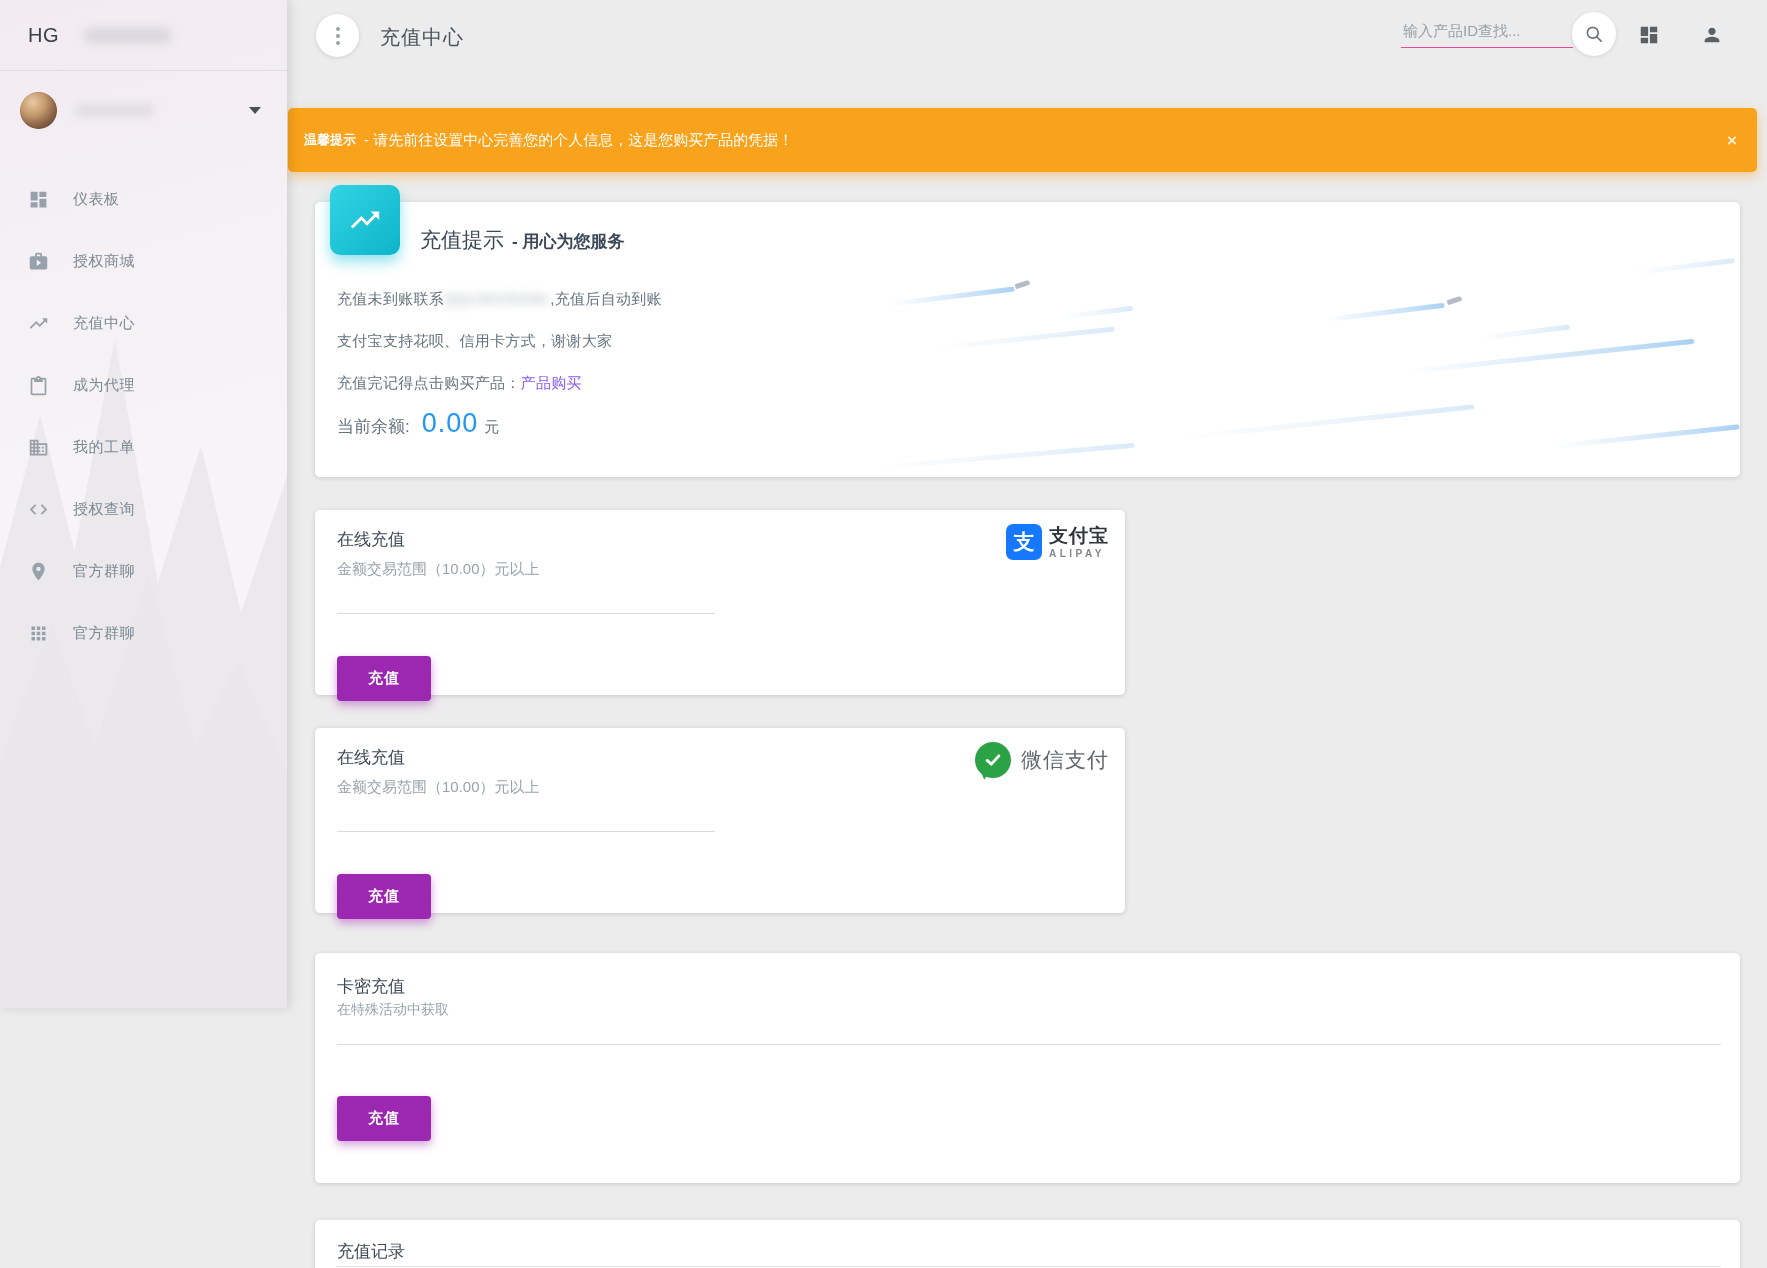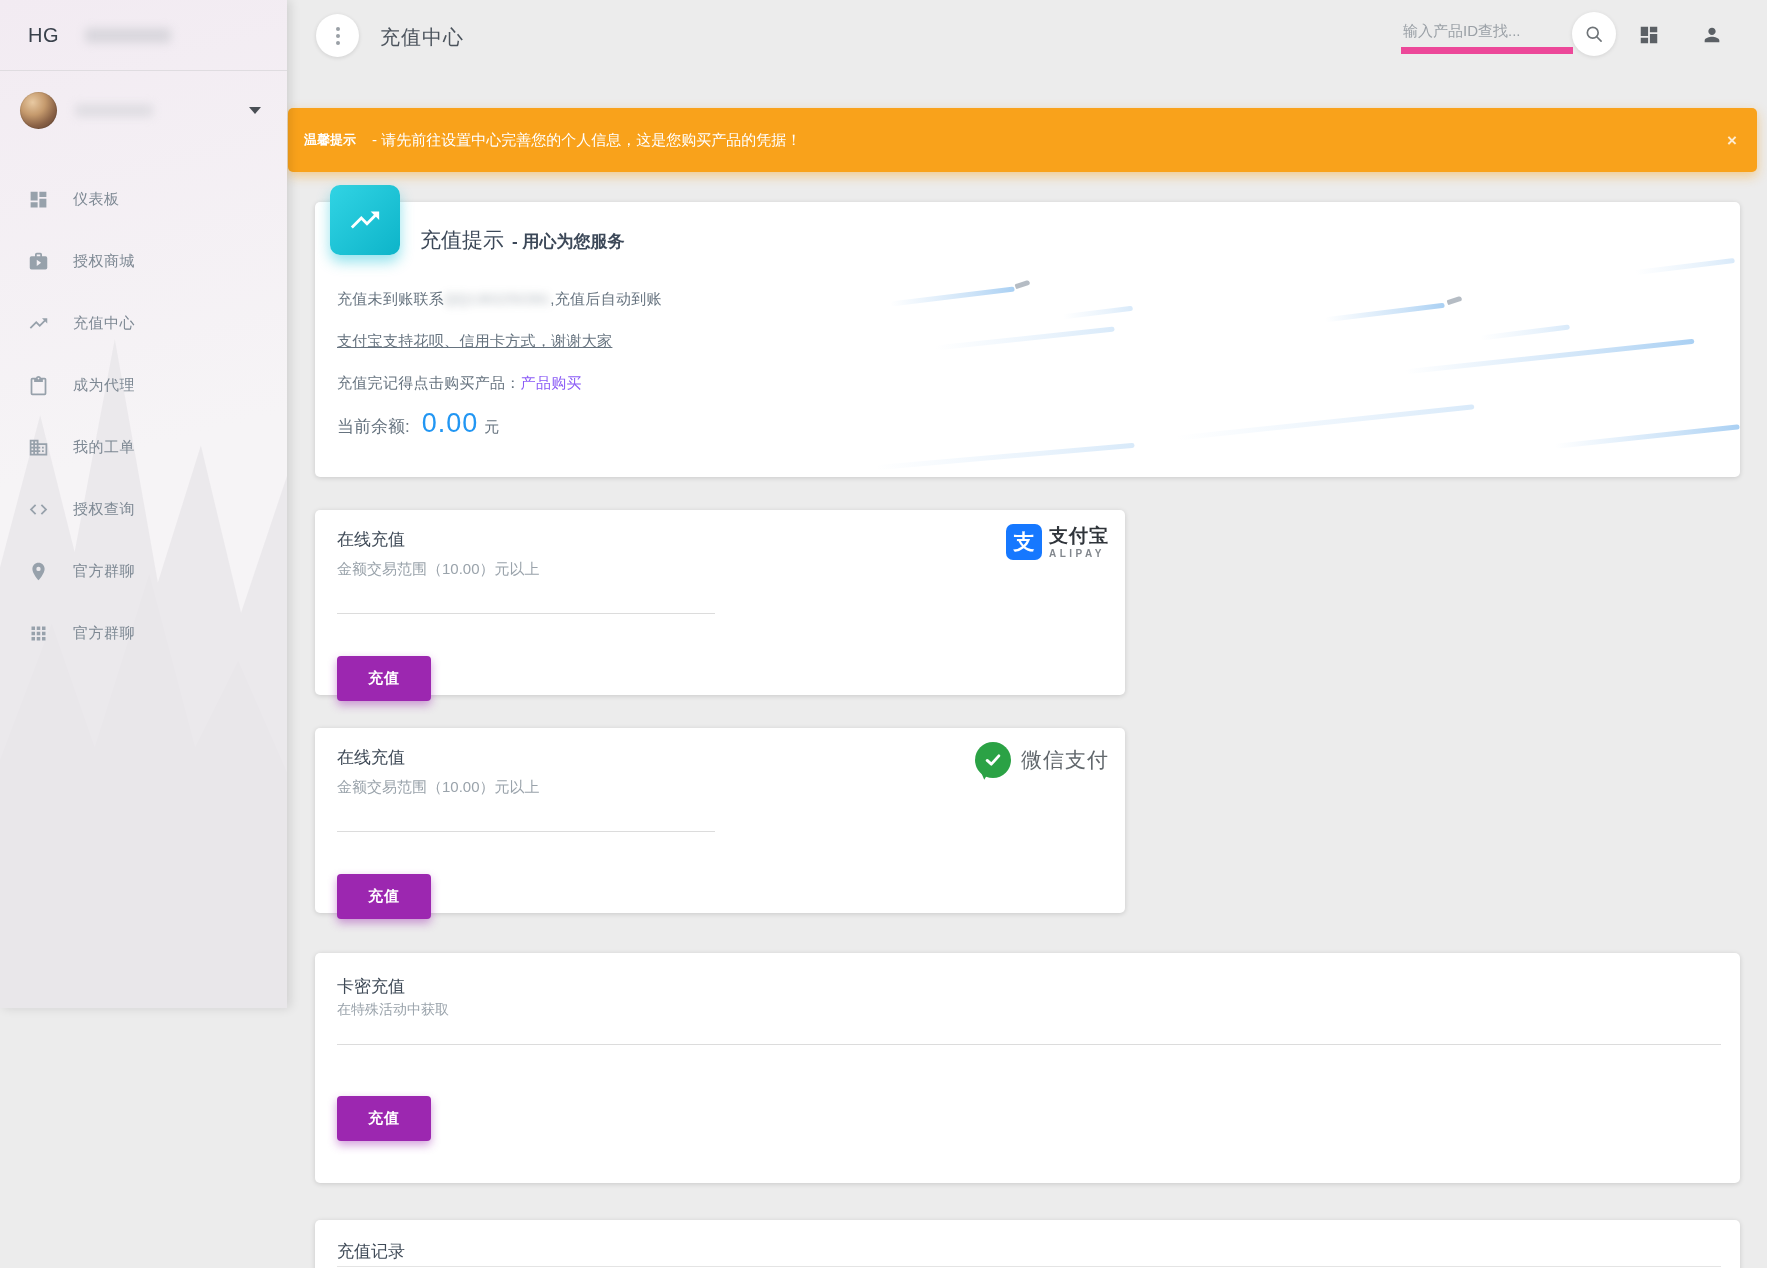--- a/index.html
+++ b/index.html
@@ -31,48 +31,48 @@
   .menu{position:absolute;top:168px;left:0;width:287px;}
   .menu-item{height:62px;display:flex;align-items:center;padding-left:28px;cursor:pointer;color:#8d98a3;}
   .menu-item svg{width:21px;height:21px;fill:#97a1ab;flex:0 0 auto;}
   .menu-item .lbl{margin-left:24px;font-size:15px;color:#7d8893;letter-spacing:.5px;}
   
   .kebab-btn{position:absolute;left:316px;top:14px;width:43px;height:43px;border-radius:50%;background:#fff;
     box-shadow:0 1px 4px rgba(0,0,0,.12);display:flex;flex-direction:column;align-items:center;justify-content:center;gap:3px;cursor:pointer;z-index:5;}
   .kebab-btn i{width:4px;height:4px;border-radius:50%;background:#9aa0a6;}
   .page-title{position:absolute;left:380px;top:24px;font-size:20px;color:#4b535c;letter-spacing:1px;}
   .search-box{position:absolute;left:1401px;top:18px;width:172px;}
-  .search-box input{width:172px;border:none;outline:none;background:transparent;border-bottom:7px solid #ec4899;
+  .search-box input{width:172px;border:none;outline:none;background:transparent;border-bottom:1px solid #ec4899;
     font-size:15px;color:#000000;padding:4px 2px 8px 2px;font-family:inherit;}
   .search-box input::placeholder{color:#9aa0a6;}
   .search-circle{position:absolute;left:1572px;top:12px;width:44px;height:44px;border-radius:50%;background:#fff;
     box-shadow:0 1px 4px rgba(0,0,0,.10);display:flex;align-items:center;justify-content:center;cursor:pointer;z-index:5;}
   .icon-btn{position:absolute;top:20px;width:30px;height:30px;display:flex;align-items:center;justify-content:center;cursor:pointer;}
   .icon-btn svg{fill:#5b6065;}
   .grid-btn{left:1634px;}
   .person-btn{left:1697px;}
   
   .banner{position:absolute;left:288px;top:108px;width:1469px;height:64px;background:#f9a21b;border-radius:5px;
     box-shadow:0 4px 12px rgba(249,162,27,.45);display:flex;align-items:center;padding:0 20px 0 16px;z-index:4;}
   .banner .b-label{color:#fff;font-size:13px;font-weight:bold;}
-  .banner .b-msg{color:#fff;font-size:15px;margin-left:16px;}
+  .banner .b-msg{color:#fff;font-size:15px;margin-left:8px;}
   .banner .b-close{margin-left:auto;color:rgba(255,255,255,.8);font-size:17px;font-weight:bold;cursor:pointer;line-height:1;}
   
   .card{position:absolute;background:#fff;border-radius:5px;box-shadow:0 1px 5px rgba(0,0,0,.15);}
   .card-notice{left:315px;top:202px;width:1425px;height:275px;}
   .tile-icon{position:absolute;left:15px;top:-17px;width:70px;height:70px;border-radius:10px;
     background:linear-gradient(135deg,#31d4e4 0%,#0db4c9 100%);
     box-shadow:0 7px 14px rgba(0,188,212,.42);display:flex;align-items:center;justify-content:center;}
   .tile-icon svg{width:34px;height:34px;fill:#fff;}
   .notice-title-row{position:absolute;left:105px;top:24px;display:flex;align-items:baseline;}
   .notice-title{font-size:21px;color:#3c4858;}
   .notice-subtitle{font-size:17px;font-weight:bold;color:#3c4858;margin-left:8px;}
   .n-line{position:absolute;left:22px;font-size:15px;color:#66737f;letter-spacing:.3px;}
   .n-line1{top:88px;}
-  .n-line2{top:130px;text-decoration:underline;}
+  .n-line2{top:130px;}
   .n-line3{top:172px;}
   .redacted{filter:blur(4px);opacity:.55;}
   .link-purple{color:#8b5cf6;cursor:pointer;}
   .balance-row{position:absolute;left:22px;top:206px;display:flex;align-items:baseline;}
   .balance-label{font-size:17px;color:#66737f;}
   .balance-value{font-size:27px;color:#2196f3;margin-left:12px;letter-spacing:1px;}
   .balance-unit{font-size:15px;color:#66737f;margin-left:6px;}
   
   .decor{position:absolute;inset:0;overflow:hidden;pointer-events:none;border-radius:5px;}
   .streak{position:absolute;height:5px;border-radius:3px;

